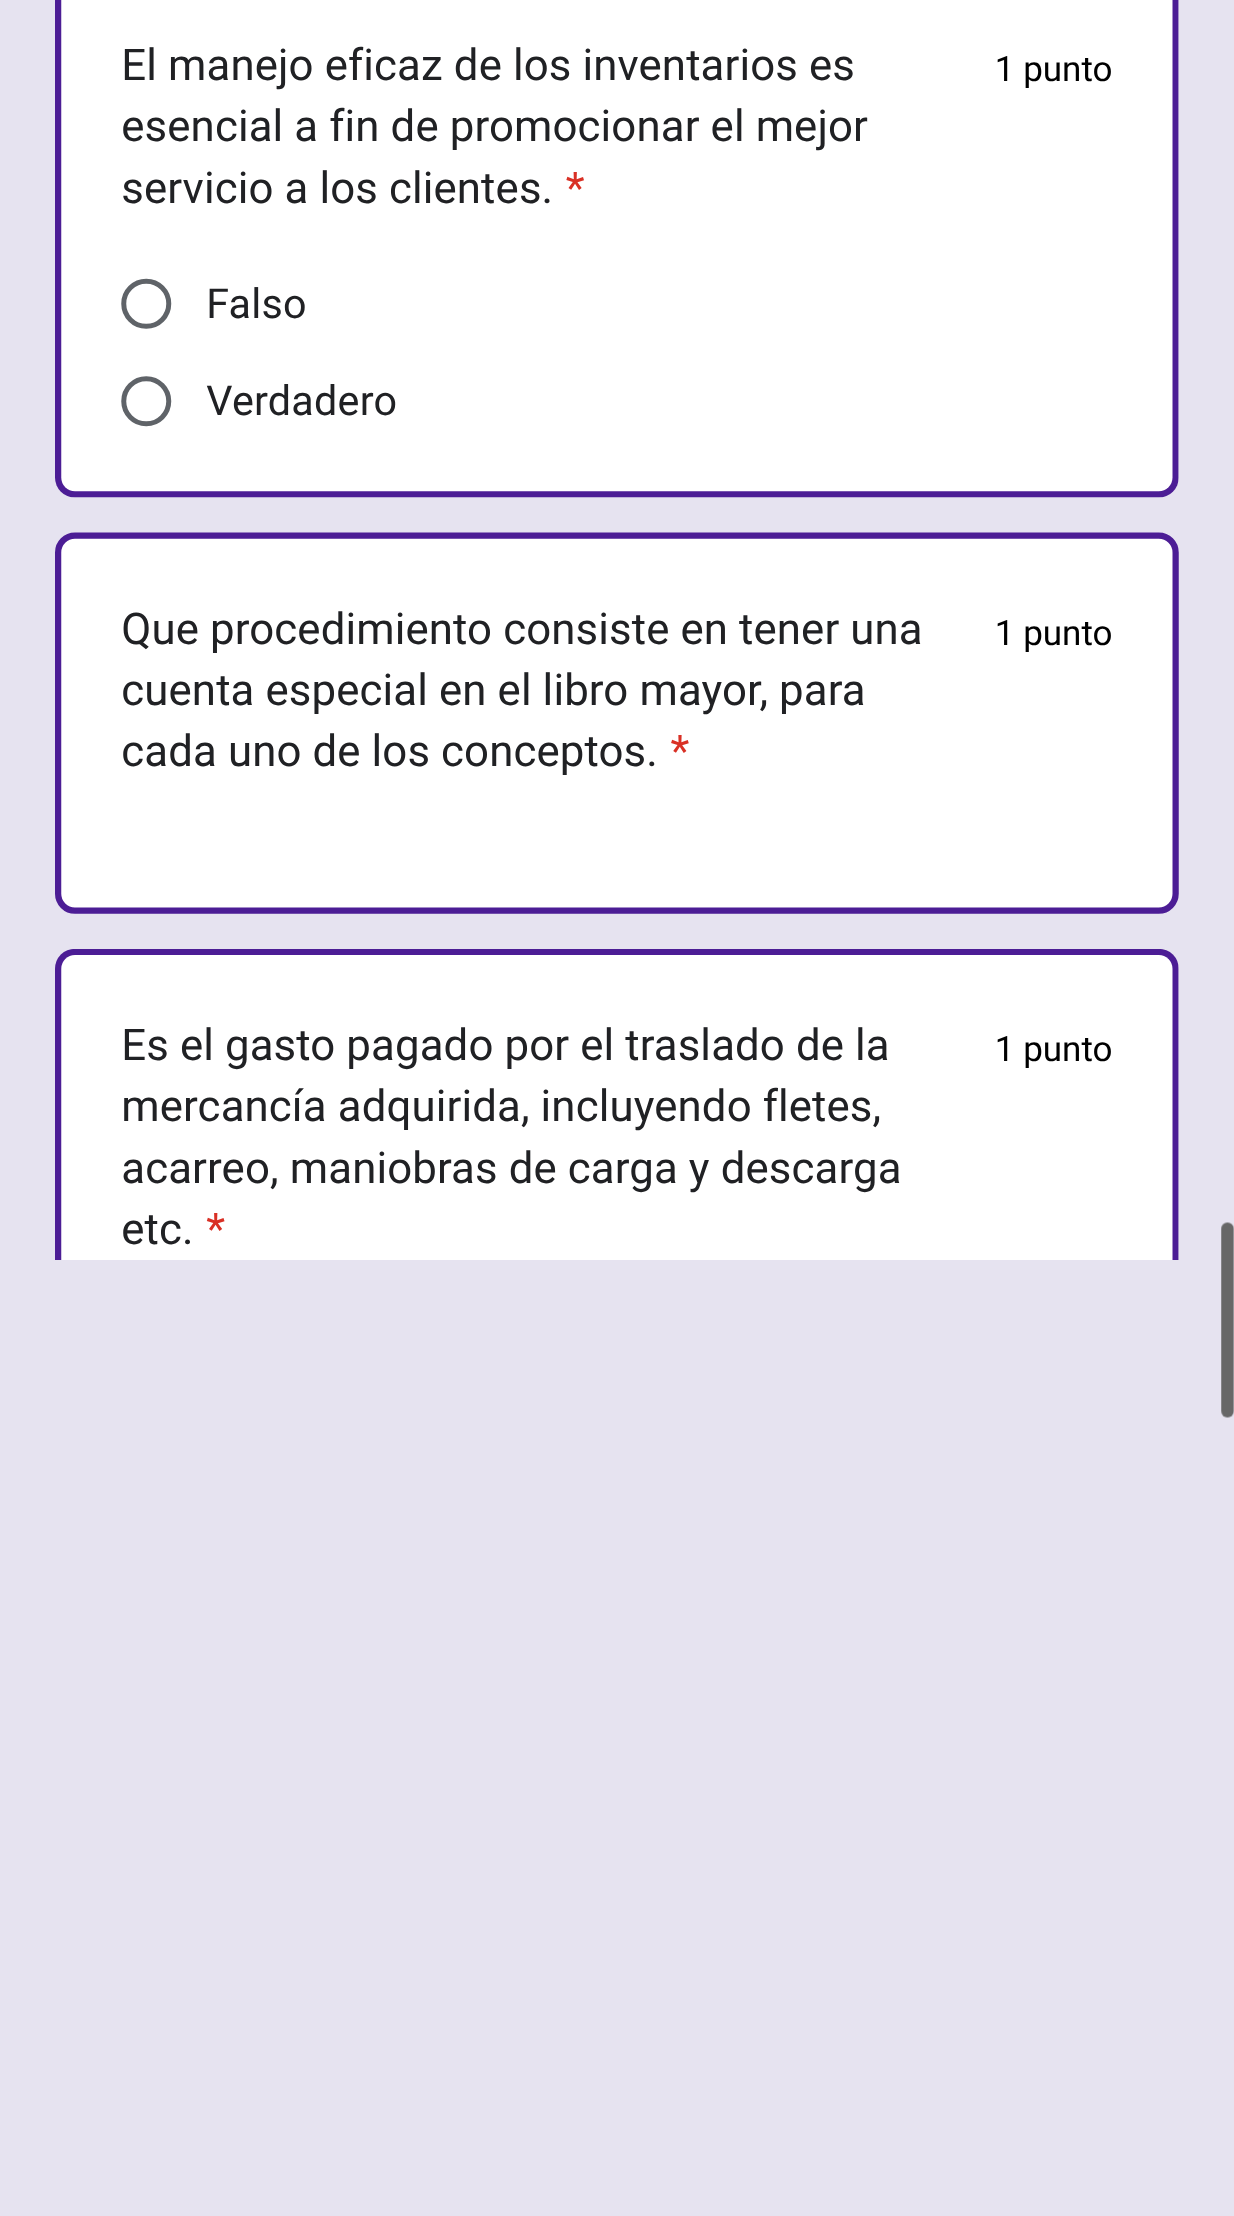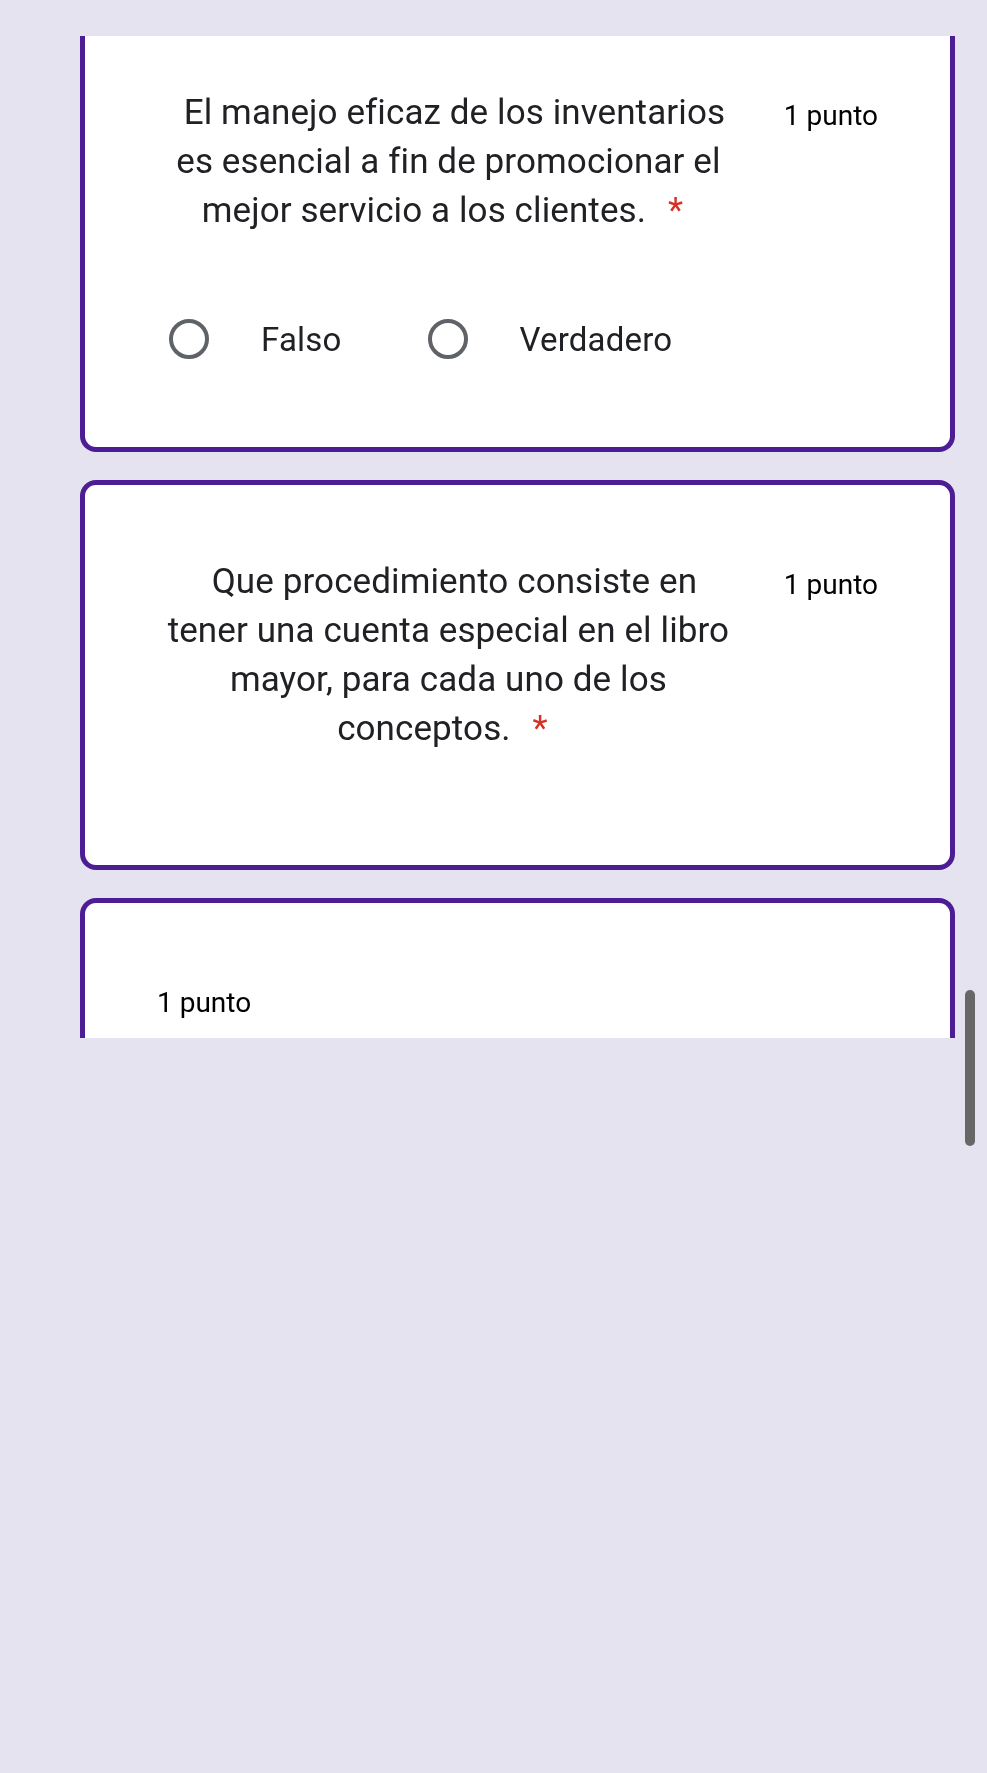--- a/index.html
+++ b/index.html
@@ -1,19 +1,18 @@
 <!DOCTYPE html>
 <html><head>
   <meta charset="utf-8">
   <style>
     * {
-      margin: 12px;
+      margin: 0;
       padding: 0;
       box-sizing: border-box;
-      text-align: center;
     }
     body {
       font-family: 'Roboto', 'Google Sans', Arial, sans-serif;
       background-color: #e6e3f0;
       padding: 0 44px;
       width: 987px;
     }
     .card {
       background-color: #ffffff;
       border-radius: 16px;
@@ -62,21 +61,21 @@
     }
     .points-label {
       color: #000000;
       font-size: 28px;
       white-space: nowrap;
       line-height: 1.6;
       padding-top: 6px;
     }
     .options {
       display: flex;
-      flex-direction: row;
+      flex-direction: column;
       gap: 38px;
     }
     .option {
       display: flex;
       align-items: center;
       gap: 28px;
       cursor: pointer;
     }
     .radio-circle {
       width: 40px;
@@ -128,17 +127,21 @@
     <div class="question-text-wrap">
       <span class="question-text">Que procedimiento consiste en tener una cuenta especial en el libro mayor, para cada uno de los conceptos.</span>
       <span class="required-asterisk">*</span>
     </div>
     <div class="points-label">1 punto</div>
   </div>
 </div>
 
 <div class="card card-last">
   <div class="question-header" style="margin-bottom:0;">
+    <div class="question-text-wrap">
+      <span class="question-text">Es el gasto pagado por el traslado de la mercancía adquirida, incluyendo fletes, acarreo, maniobras de carga y descarga etc.</span>
+      <span class="required-asterisk">*</span>
+    </div>
     <div class="points-label">1 punto</div>
   </div>
 </div>
 
 <div class="scrollbar-indicator"></div>
 
 </body></html>

